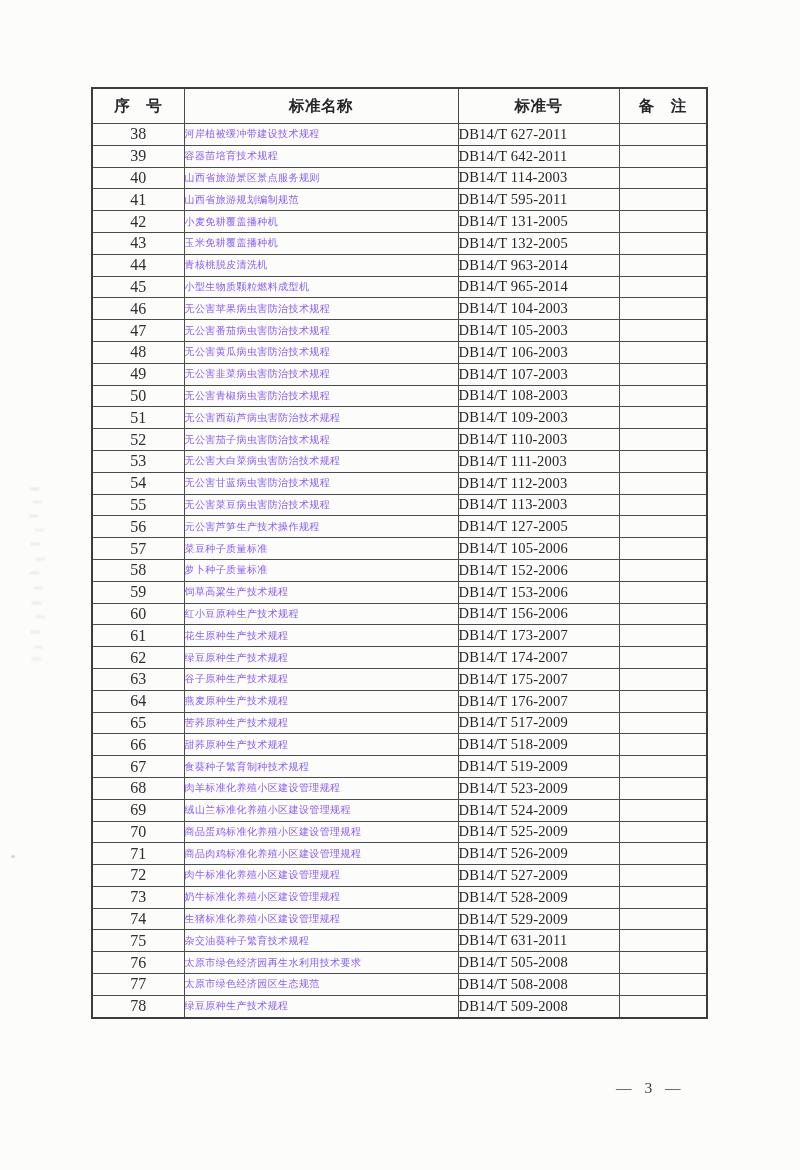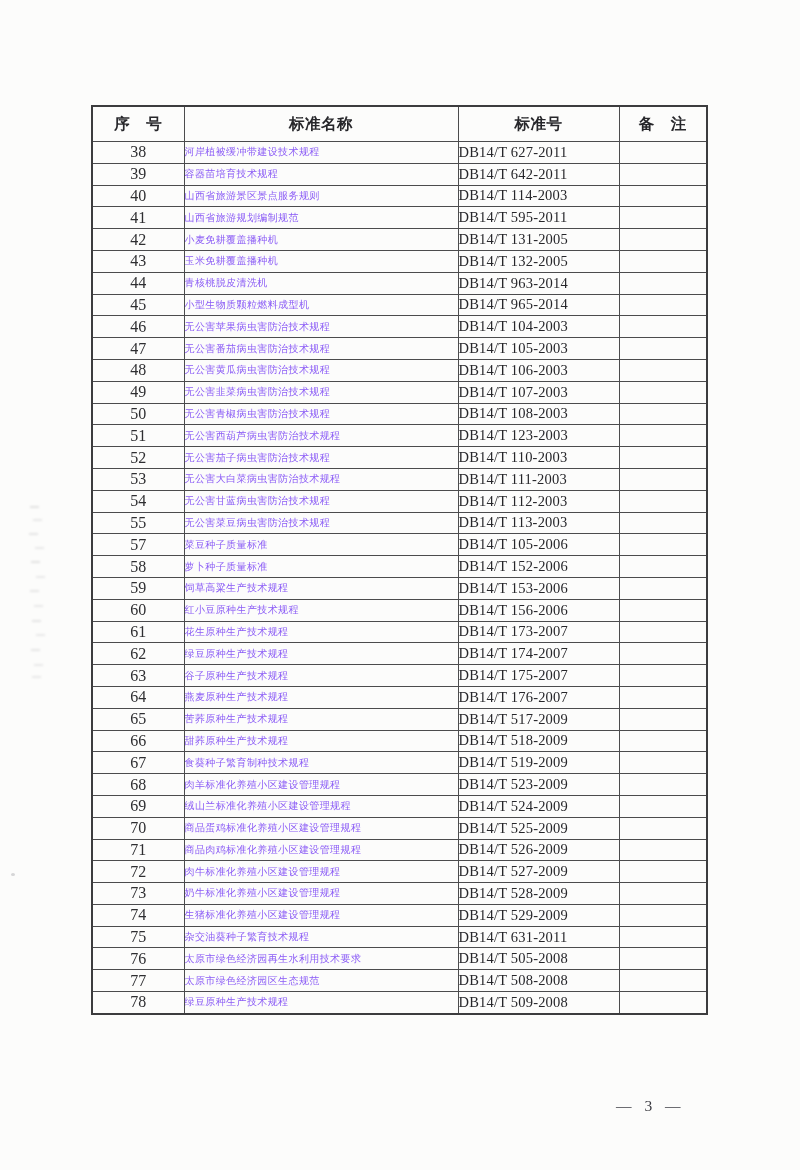--- a/index.html
+++ b/index.html
@@ -3,21 +3,21 @@
 <meta charset="utf-8">
 <style>
   html,body{margin:0;padding:0;}
   body{
     width:800px;height:1170px;position:relative;
     background:#fcfcfb;
     font-family:"Liberation Serif","DejaVu Serif",serif;
     color:#2b2b2e;
     overflow:hidden;
   }
-  .page{position:absolute;inset:0;margin-top:18px;}
+  .page{position:absolute;inset:0;}
 
   
   table.standards{
     position:absolute;left:91px;top:87px;width:615px;
     border-collapse:collapse;table-layout:fixed;
     border:2px solid #3c3c3e;
     background:transparent;
   }
   table.standards th,
   table.standards td{
@@ -170,21 +170,21 @@
         </tr>
         <tr>
           <td class="c-idx">50</td>
           <td class="c-name">无公害青椒病虫害防治技术规程</td>
           <td class="c-code">DB14/T 108-2003</td>
           <td class="c-note"></td>
         </tr>
         <tr>
           <td class="c-idx">51</td>
           <td class="c-name">无公害西葫芦病虫害防治技术规程</td>
-          <td class="c-code">DB14/T 123-2003</td>
+          <td class="c-code">DB14/T 109-2003</td>
           <td class="c-note"></td>
         </tr>
         <tr>
           <td class="c-idx">52</td>
           <td class="c-name">无公害茄子病虫害防治技术规程</td>
           <td class="c-code">DB14/T 110-2003</td>
           <td class="c-note"></td>
         </tr>
         <tr>
           <td class="c-idx">53</td>
@@ -198,20 +198,26 @@
           <td class="c-code">DB14/T 112-2003</td>
           <td class="c-note"></td>
         </tr>
         <tr>
           <td class="c-idx">55</td>
           <td class="c-name">无公害菜豆病虫害防治技术规程</td>
           <td class="c-code">DB14/T 113-2003</td>
           <td class="c-note"></td>
         </tr>
         <tr>
+          <td class="c-idx">56</td>
+          <td class="c-name">元公害芦笋生产技术操作规程</td>
+          <td class="c-code">DB14/T 127-2005</td>
+          <td class="c-note"></td>
+        </tr>
+        <tr>
           <td class="c-idx">57</td>
           <td class="c-name">菜豆种子质量标准</td>
           <td class="c-code">DB14/T 105-2006</td>
           <td class="c-note"></td>
         </tr>
         <tr>
           <td class="c-idx">58</td>
           <td class="c-name">萝卜种子质量标准</td>
           <td class="c-code">DB14/T 152-2006</td>
           <td class="c-note"></td>

